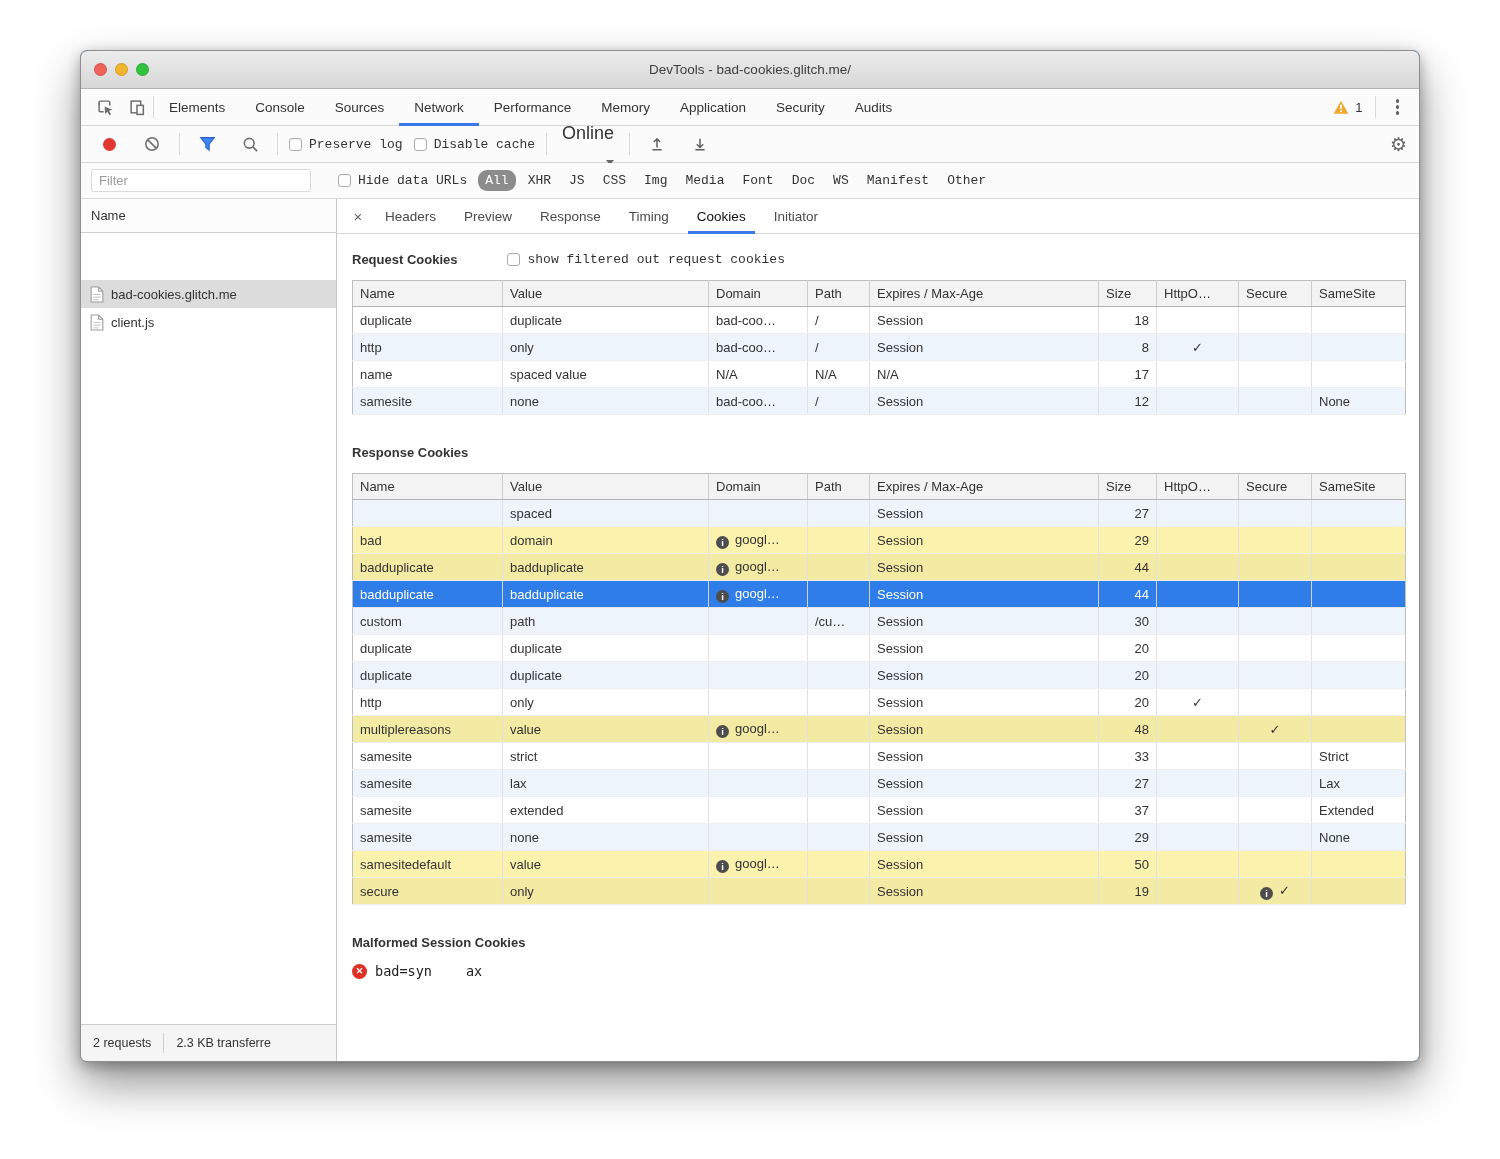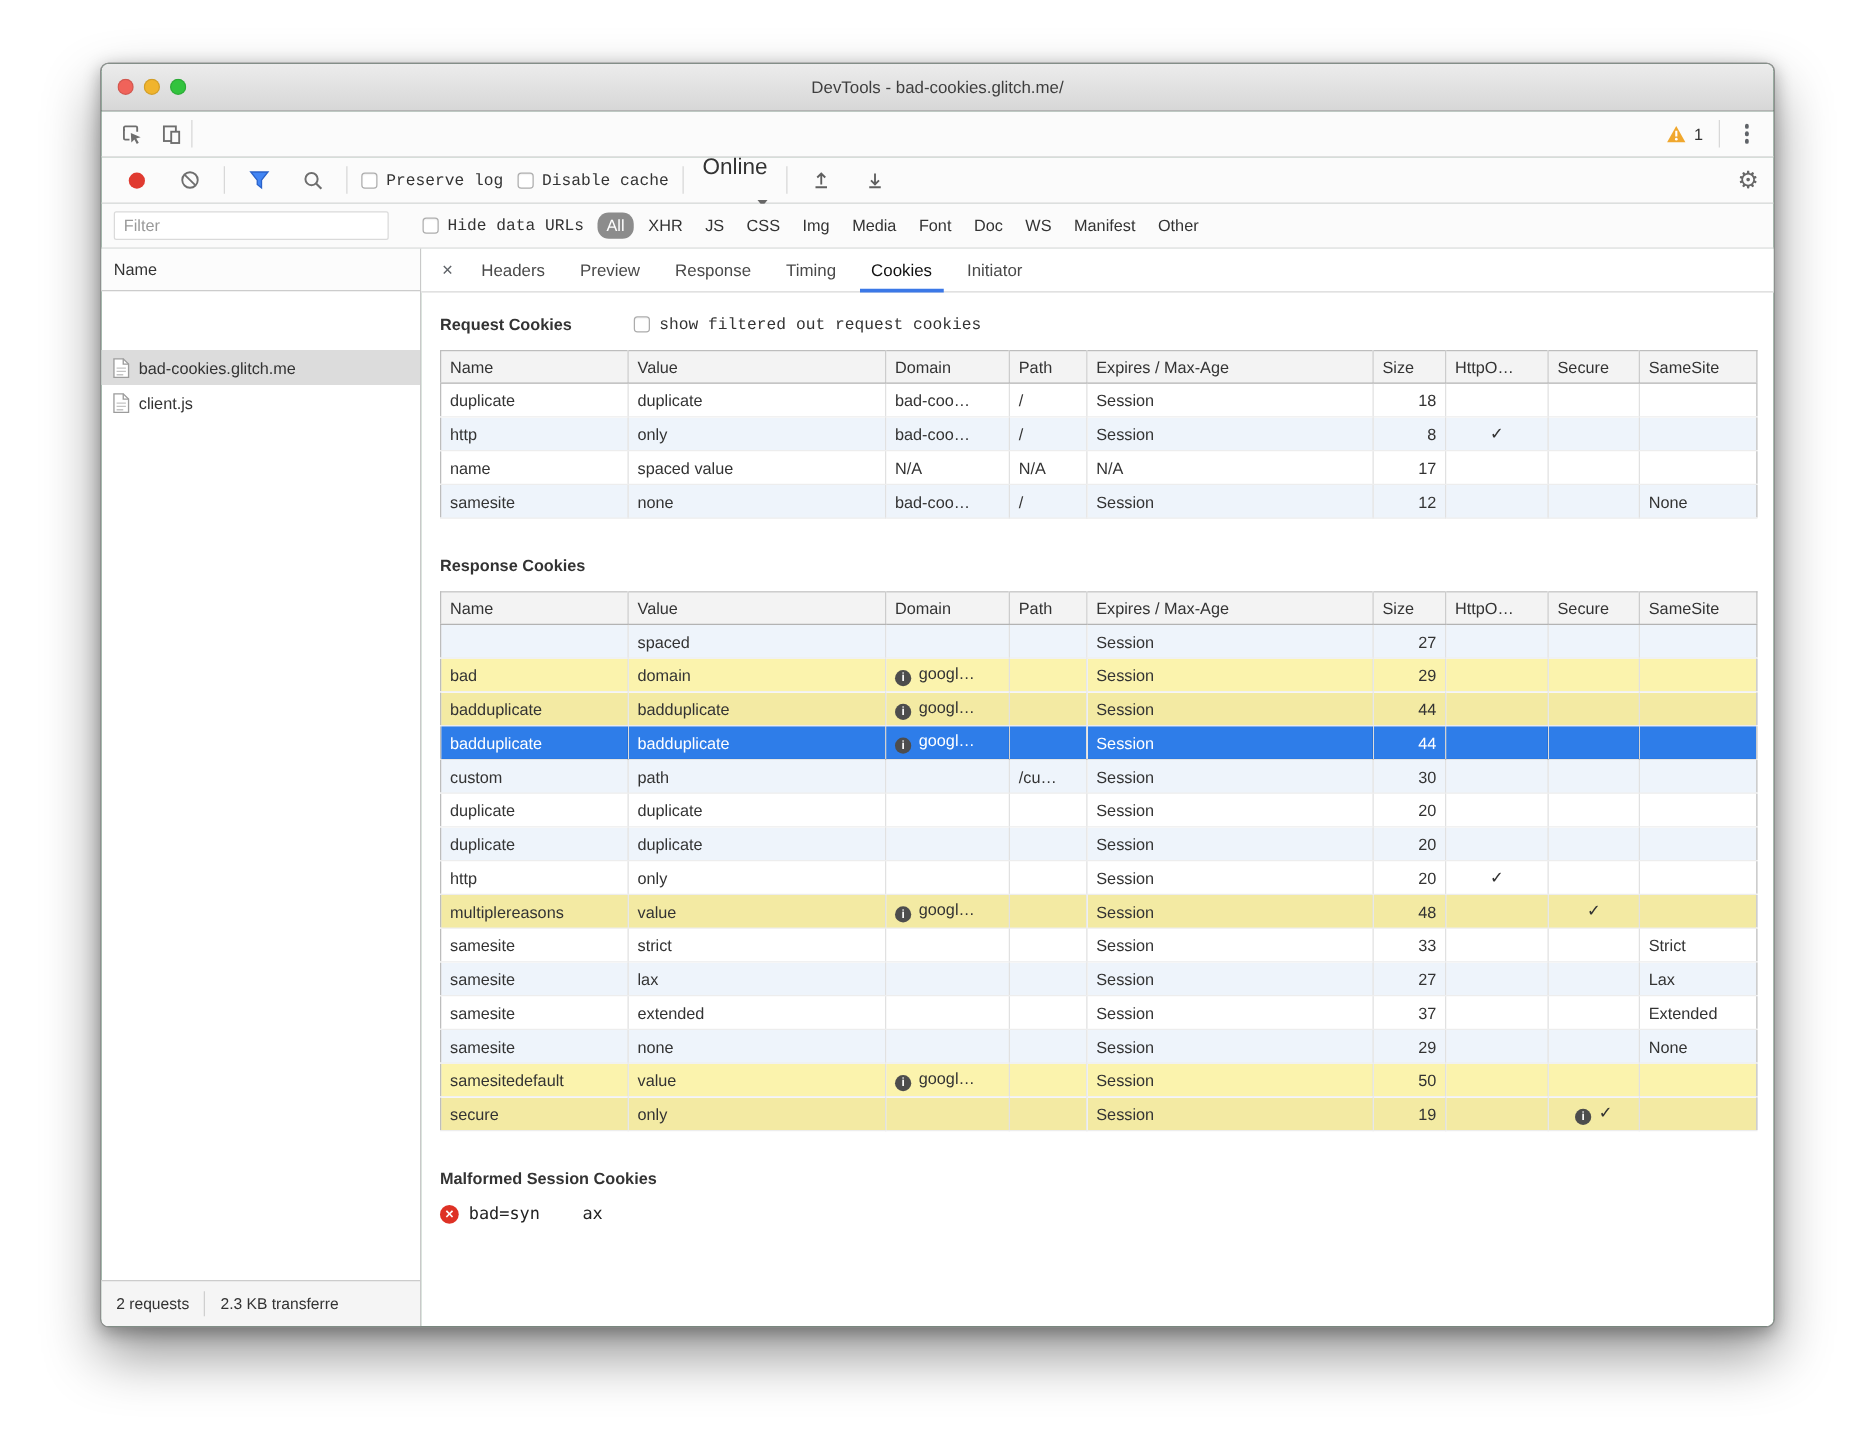--- a/index.html
+++ b/index.html
@@ -3,21 +3,21 @@
 <meta charset="utf-8">
 <style>
   * { box-sizing: border-box; }
   html,body { margin:0; padding:0; }
   body {
     width:1500px; height:1159px; background:#ffffff; position:relative;
     font-family:"Liberation Sans","DejaVu Sans",sans-serif; -webkit-font-smoothing:antialiased;
   }
   .window {
     position:absolute; left:80px; top:50px; width:1340px; height:1012px;
-    background:#14532d; border-radius:7px; overflow:hidden;
+    background:#0369a1; border-radius:7px; overflow:hidden;
     border:1px solid #8f8f8f;
     box-shadow:0 22px 45px rgba(0,0,0,.42), 0 4px 14px rgba(0,0,0,.30);
     display:flex; flex-direction:column;
   }
   
   .titlebar {
     height:38px; flex:none; position:relative;
     background:linear-gradient(#ececec,#d7d7d7);
     border-bottom:1px solid #b3b3b3;
     display:flex; align-items:center;
@@ -60,21 +60,21 @@
   .filterbar {
     height:36px; flex:none; background:#fbfbfb; border-bottom:1px solid #d7d7d7;
     display:flex; align-items:center; padding:0 10px; gap:9px;
   }
   .filter-input { width:220px; height:23px; border:1px solid #dadada; border-radius:2px; background:#fff;
                   font-size:13px; padding:0 7px; color:#333; outline:none;
                   font-family:"Liberation Sans","DejaVu Sans",sans-serif; }
   .filter-input::placeholder { color:#9a9a9a; }
   .hide-urls { margin-left:18px; }
   .type-filters { display:flex; align-items:center; gap:0; margin-left:2px; }
-  .type-filter { font-size:13px; color:#333; padding:3px 9px; white-space:nowrap; }
+  .type-filter { font-size:13px; color:#333; padding:3px 9px; white-space:nowrap;font-family:Liberation Mono, monospace; }
   .type-filter.active { background:#8c8c8c; color:#fff; border-radius:9px; padding:3px 7px; margin-right:3px; }
 
   
   .body-area { flex:1; display:flex; min-height:0; }
   .sidebar { width:256px; flex:none; border-right:1px solid #c9c9c9; display:flex; flex-direction:column; background:#fff; min-width:0; }
   .sidebar-header { height:34px; flex:none; line-height:33px; padding-left:10px; font-size:13px; color:#333;
                     border-bottom:1px solid #ccc; background:#fcfcfc; }
   .request-list { flex:1; min-height:0; }
   .request-row { height:28px; display:flex; align-items:center; gap:7px; padding-left:9px; font-size:13px; color:#333; white-space:nowrap; }
   .request-row.selected { background:#dcdcdc;margin-top:47px; }
@@ -145,20 +145,31 @@
           <path d="M7.2 7 L14.6 10.2 L11.3 11.1 L13.2 14.3 L11.7 15.2 L9.9 11.9 L7.6 14.2 Z" fill="#6e6e6e"></path>
         </svg>
     </span>
     <span class="icon-btn">
       <svg width="17" height="17" viewBox="0 0 16 16">
           <rect x="2" y="2" width="9" height="11" fill="none" stroke="#6e6e6e" stroke-width="1.4"></rect>
           <rect x="7.5" y="6" width="6" height="8.5" fill="#fbfbfb" stroke="#6e6e6e" stroke-width="1.4"></rect>
         </svg>
     </span>
     <span class="vdiv"></span>
+    <div id="main-tabs" style="display:flex;align-items:stretch;">
+        <div class="main-tab">Elements</div>
+        <div class="main-tab">Console</div>
+        <div class="main-tab">Sources</div>
+        <div class="main-tab active">Network</div>
+        <div class="main-tab">Performance</div>
+        <div class="main-tab">Memory</div>
+        <div class="main-tab">Application</div>
+        <div class="main-tab">Security</div>
+        <div class="main-tab">Audits</div>
+      </div>
     <div class="tab-right">
       <span class="warn-badge">
         <svg width="16" height="15" viewBox="0 0 16 15">
             <path d="M8 0.8 L15.3 13.8 H0.7 Z" fill="#f0a72d"></path>
             <rect x="7.2" y="4.6" width="1.7" height="4.6" fill="#fff"></rect>
             <circle cx="8.05" cy="11.3" r="1.05" fill="#fff"></circle>
           </svg>
         <span>1</span>
       </span>
       <span class="vdiv"></span>

